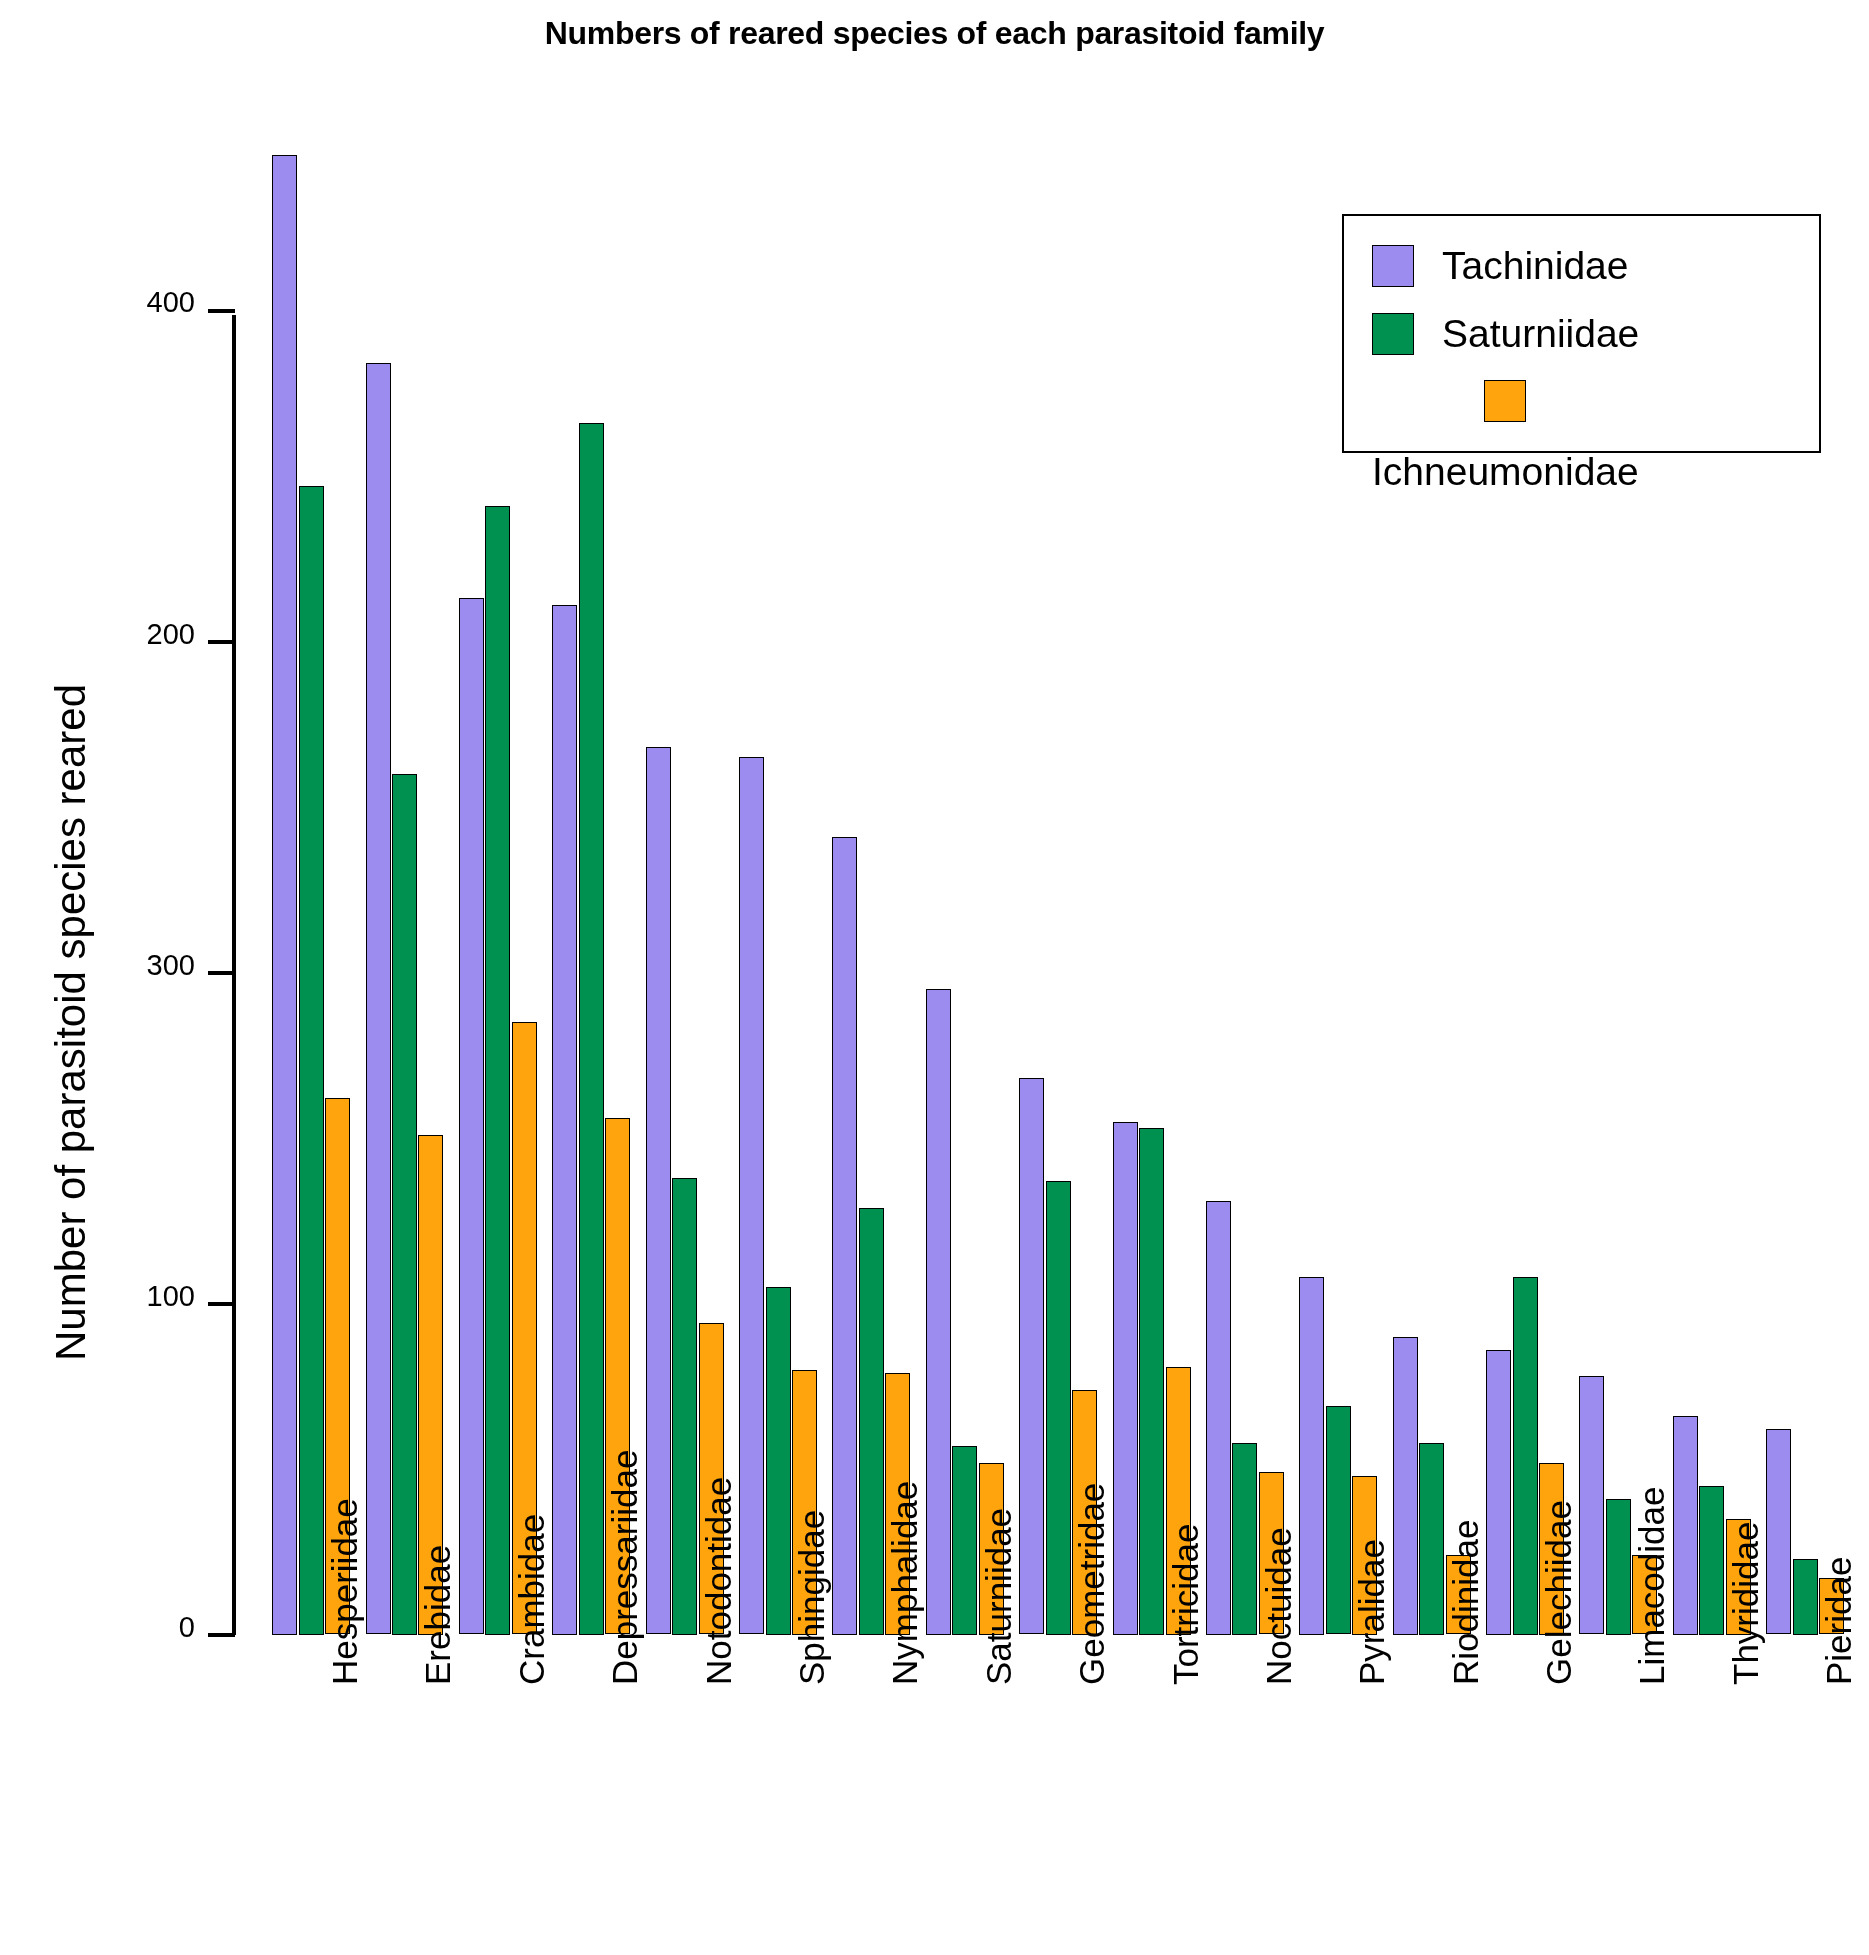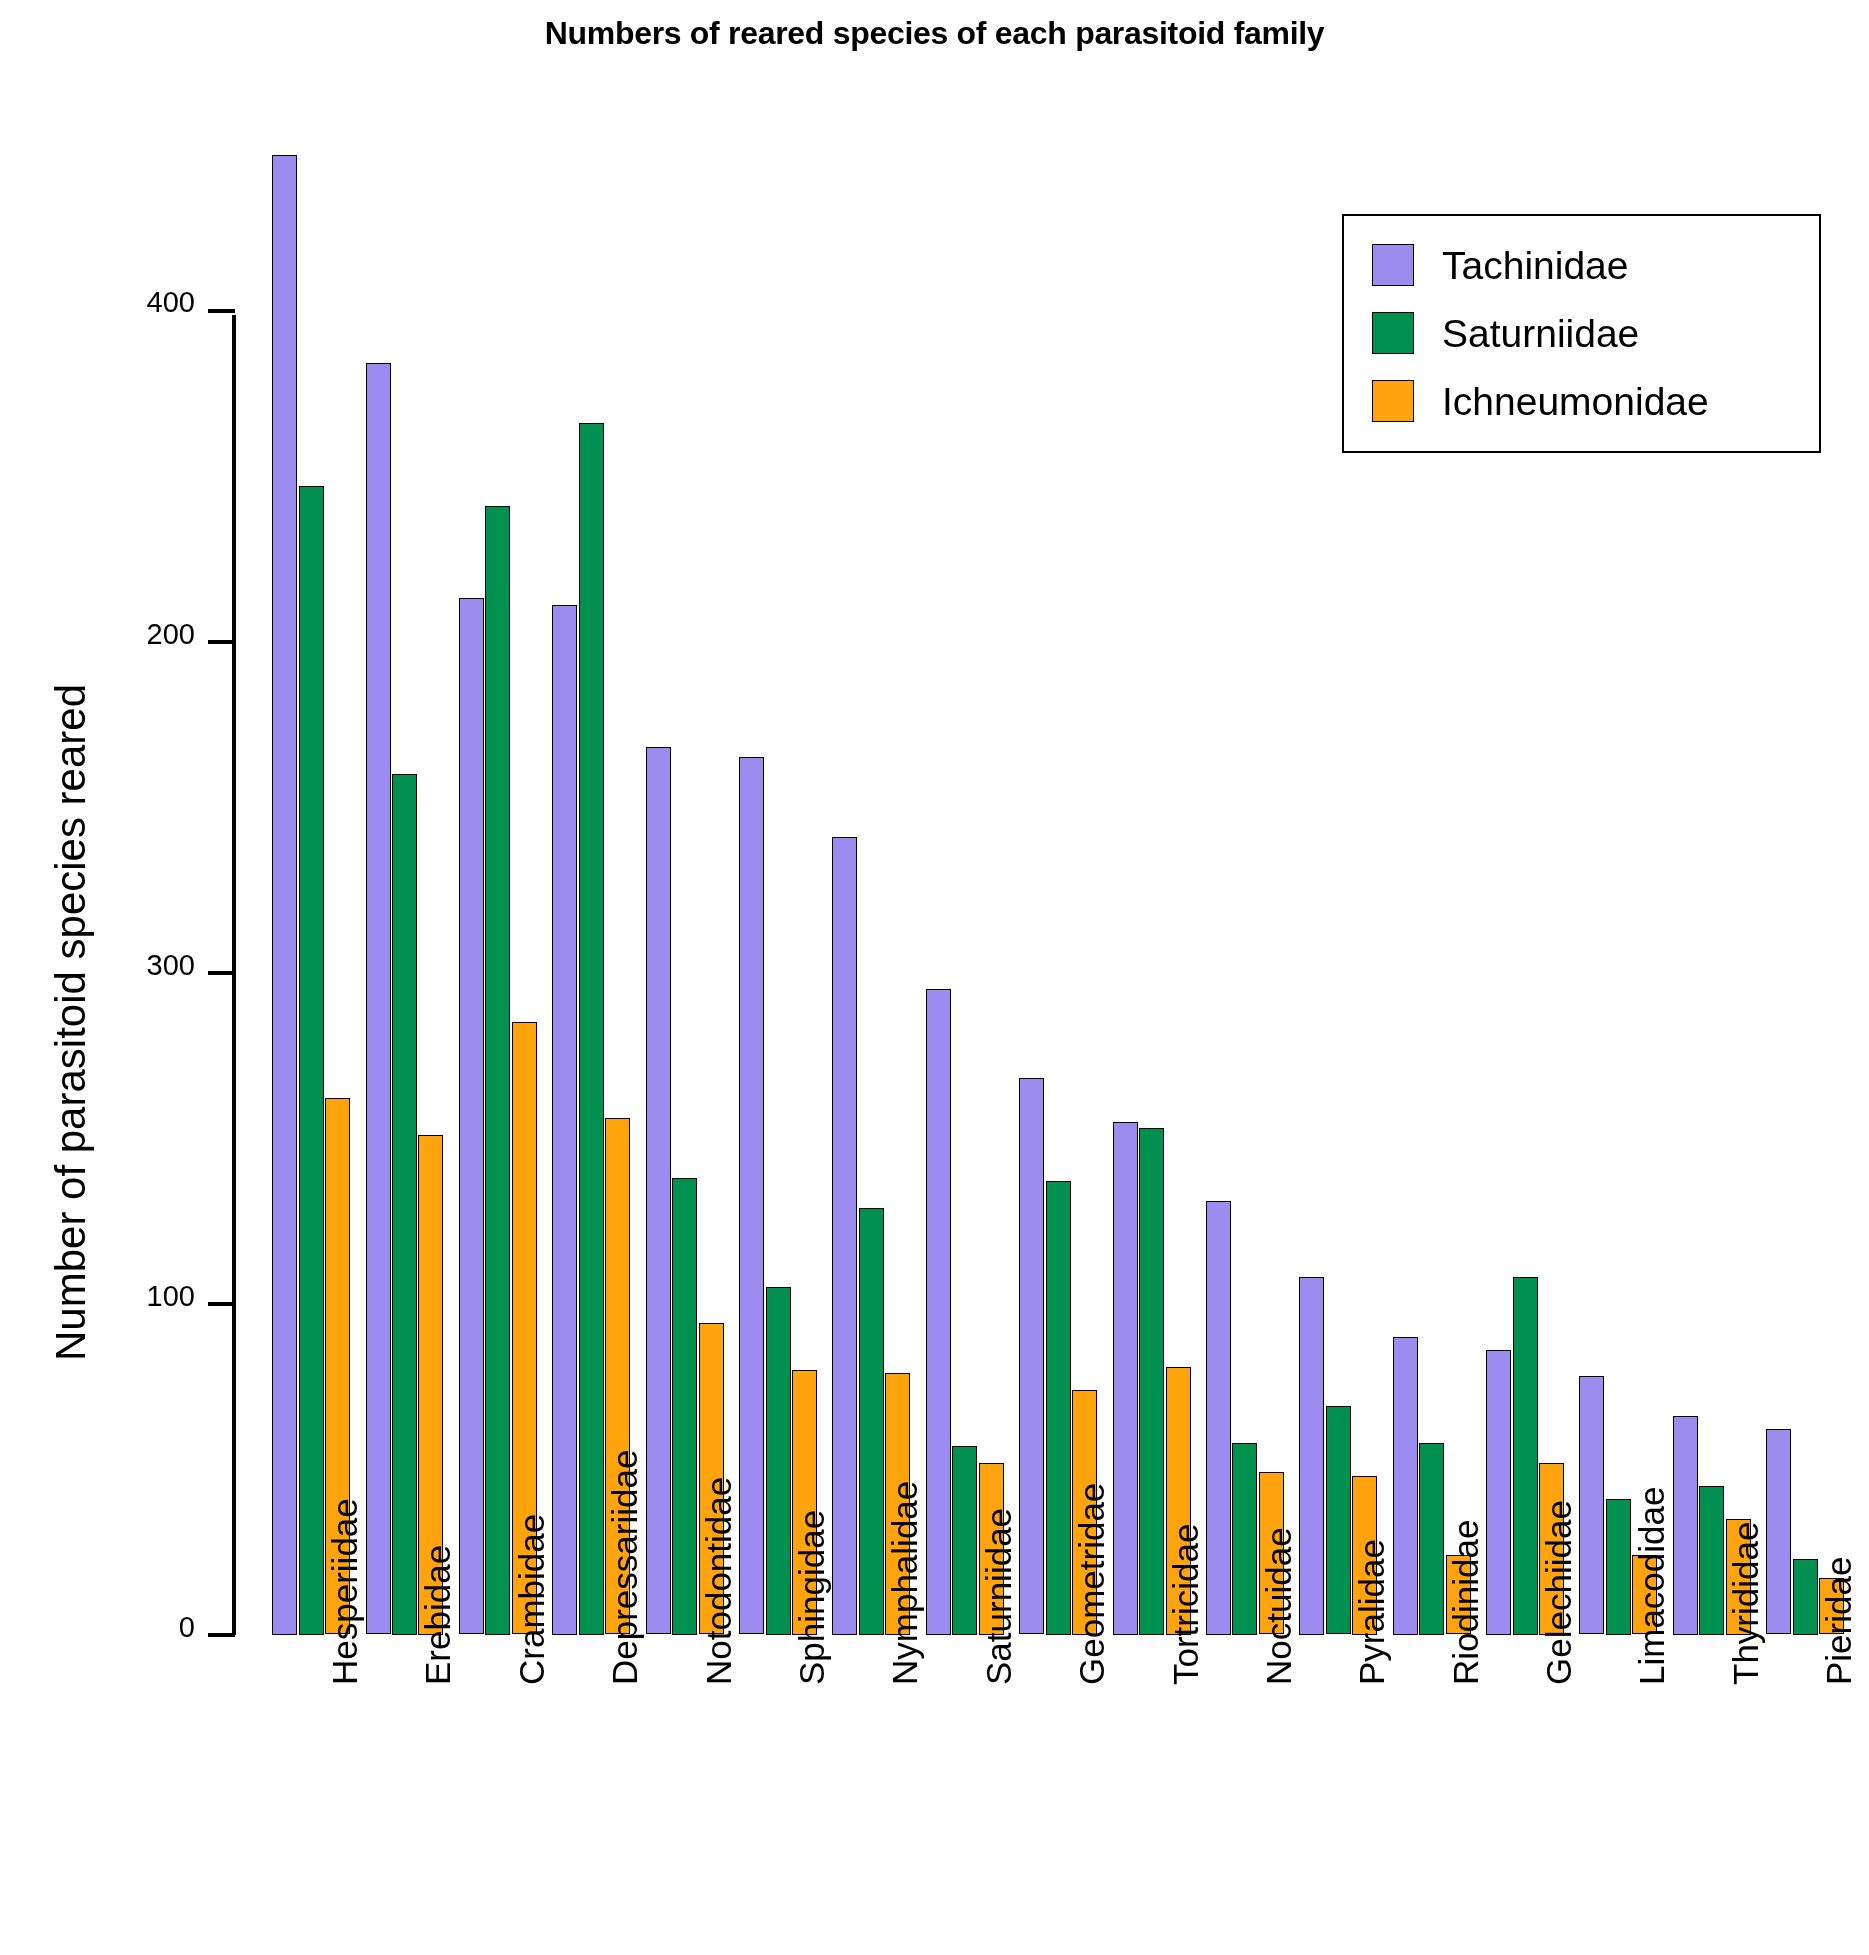--- a/index.html
+++ b/index.html
@@ -96,20 +96,21 @@
     width: 479px;
     height: 239px;
     border: 2.5px solid #000;
     background: #fff;
     box-sizing: border-box;
   }
   .legend-row {
     position: absolute;
     left: 28px;
     display: flex;
+    align-items: center;
     gap: 28px;
   }
   .legend-swatch {
     width: 42px;
     height: 42px;
     border: 1.9px solid #000;
     box-sizing: border-box;
   }
   .legend-text {
     font-size: 39px;
@@ -215,20 +216,20 @@
 
   <div class="legend">
     <div class="legend-row" style="top:28px;">
       <span class="legend-swatch" style="background:#9d8cf0;"></span>
       <span class="legend-text">Tachinidae</span>
     </div>
     <div class="legend-row" style="top:96px;">
       <span class="legend-swatch" style="background:#009150;"></span>
       <span class="legend-text">Saturniidae</span>
     </div>
-    <div class="legend-row" style="top:164px;">
+    <div class="legend-row" style="top:164px;flex-direction:column;">
       <span class="legend-swatch" style="background:#ffa40c;"></span>
       <span class="legend-text">Ichneumonidae</span>
     </div>
   </div>
 
 </div>
 
 
 </body></html>

